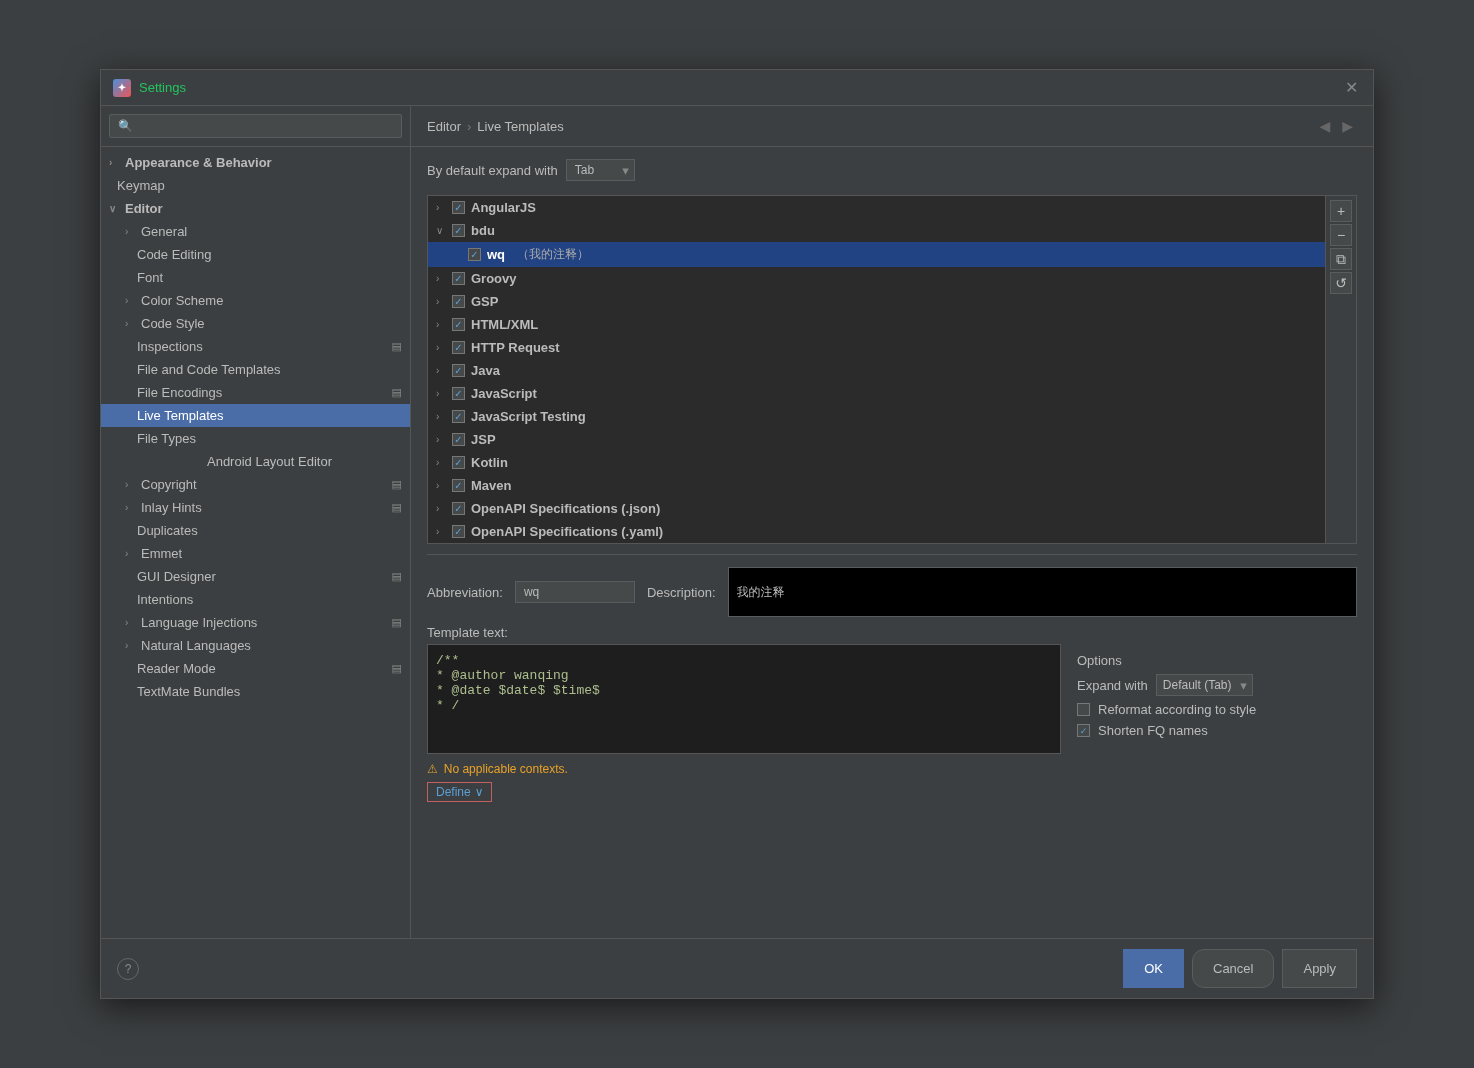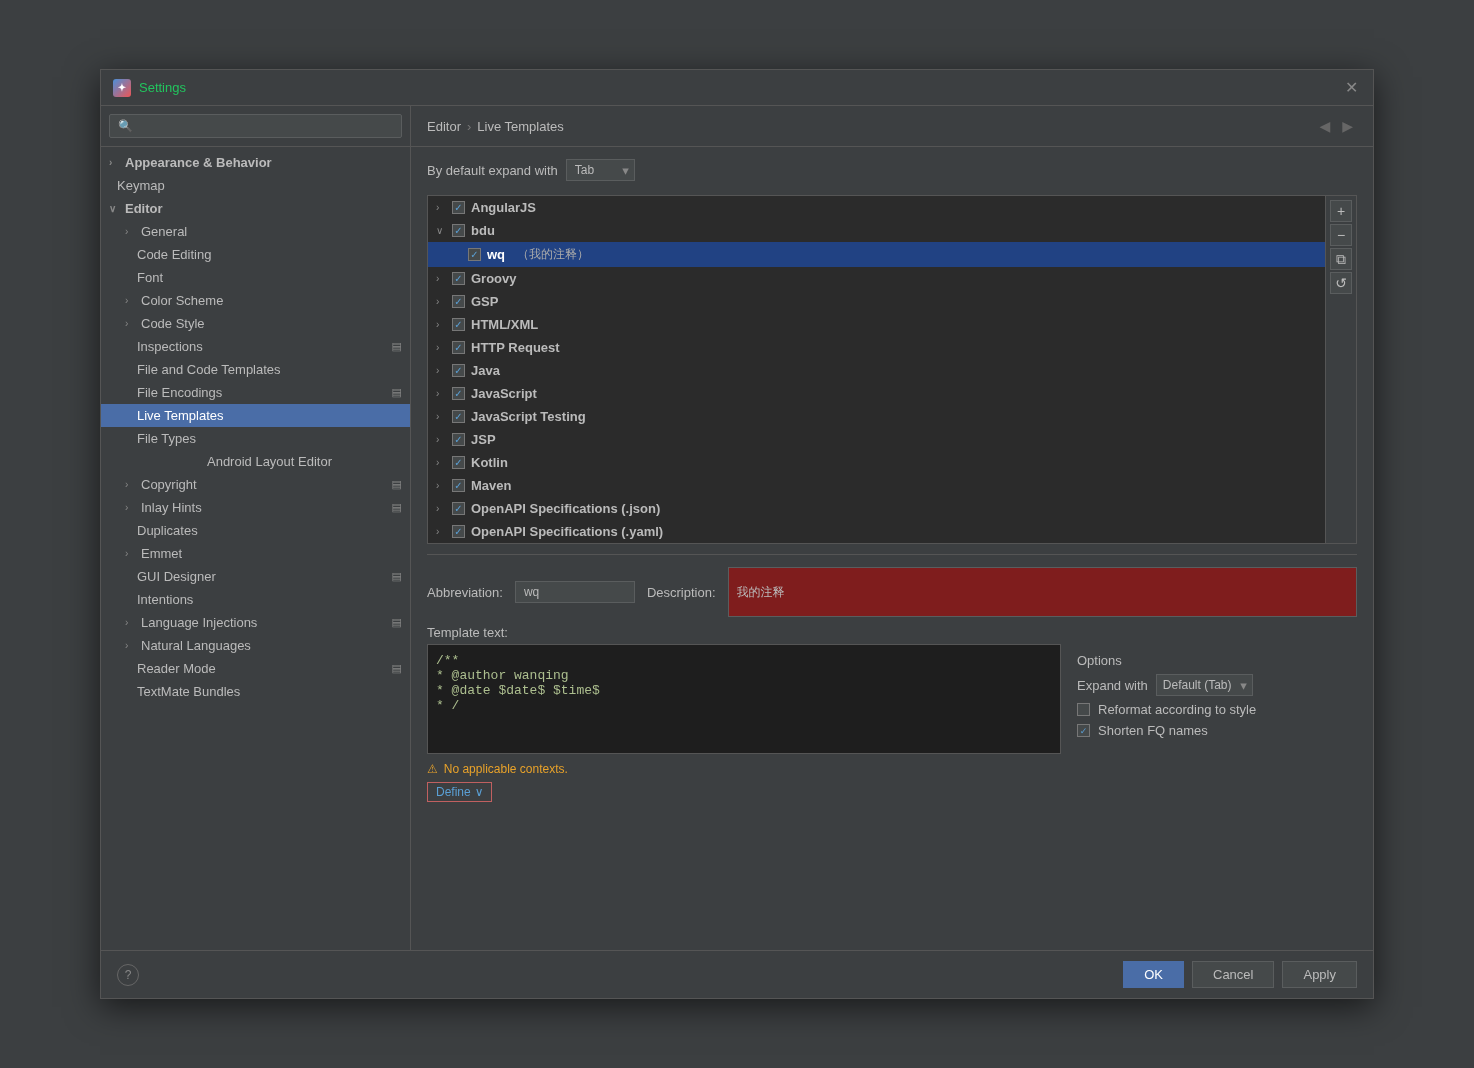--- a/index.html
+++ b/index.html
@@ -251,21 +251,21 @@
     .field-label { color: #bbb; font-size: 13px; }
     .field-input {
       background: #45494a;
       border: 1px solid #5a5d5e;
       color: #bbb;
       padding: 3px 8px;
       font-size: 12px;
       width: 120px;
     }
     .field-input-wide {
-      background: #7f1d1d;
+      background: #000000;
       border: 1px solid #5a5d5e;
       color: #bbb;
       padding: 17px 8px;
       font-size: 12px;
       flex: 1;
     }
     .template-text-area {
       background: #1e1e1e;
       border: 1px solid #555;
       color: #adbf8f;
@@ -354,33 +354,34 @@
       margin-right: auto;
       width: 22px; height: 22px;
       border: 1px solid #666;
       border-radius: 50%;
       display: flex; align-items: center; justify-content: center;
       color: #888;
       cursor: pointer;
       font-size: 12px;
     }
     .btn {
-      padding: 5px 20px;
+      padding: 11px 20px;
       cursor: pointer;
       font-size: 13px;
       border: 1px solid #5a5d5e;
     }
     .btn-ok {
       background: #4a6da7;
       color: #fff;
       border-color: #4a6da7;
     }
     .btn-cancel {
       background: #45494a;
       color: #bbb;
+      border-radius: 12px;
     }
     .btn-apply {
       background: #45494a;
       color: #bbb;
     }
     ::-webkit-scrollbar { width: 8px; }
     ::-webkit-scrollbar-track { background: #3c3f41; }
     ::-webkit-scrollbar-thumb { background: #5a5d5e; border-radius: 2px; }
   </style>
 </head>

